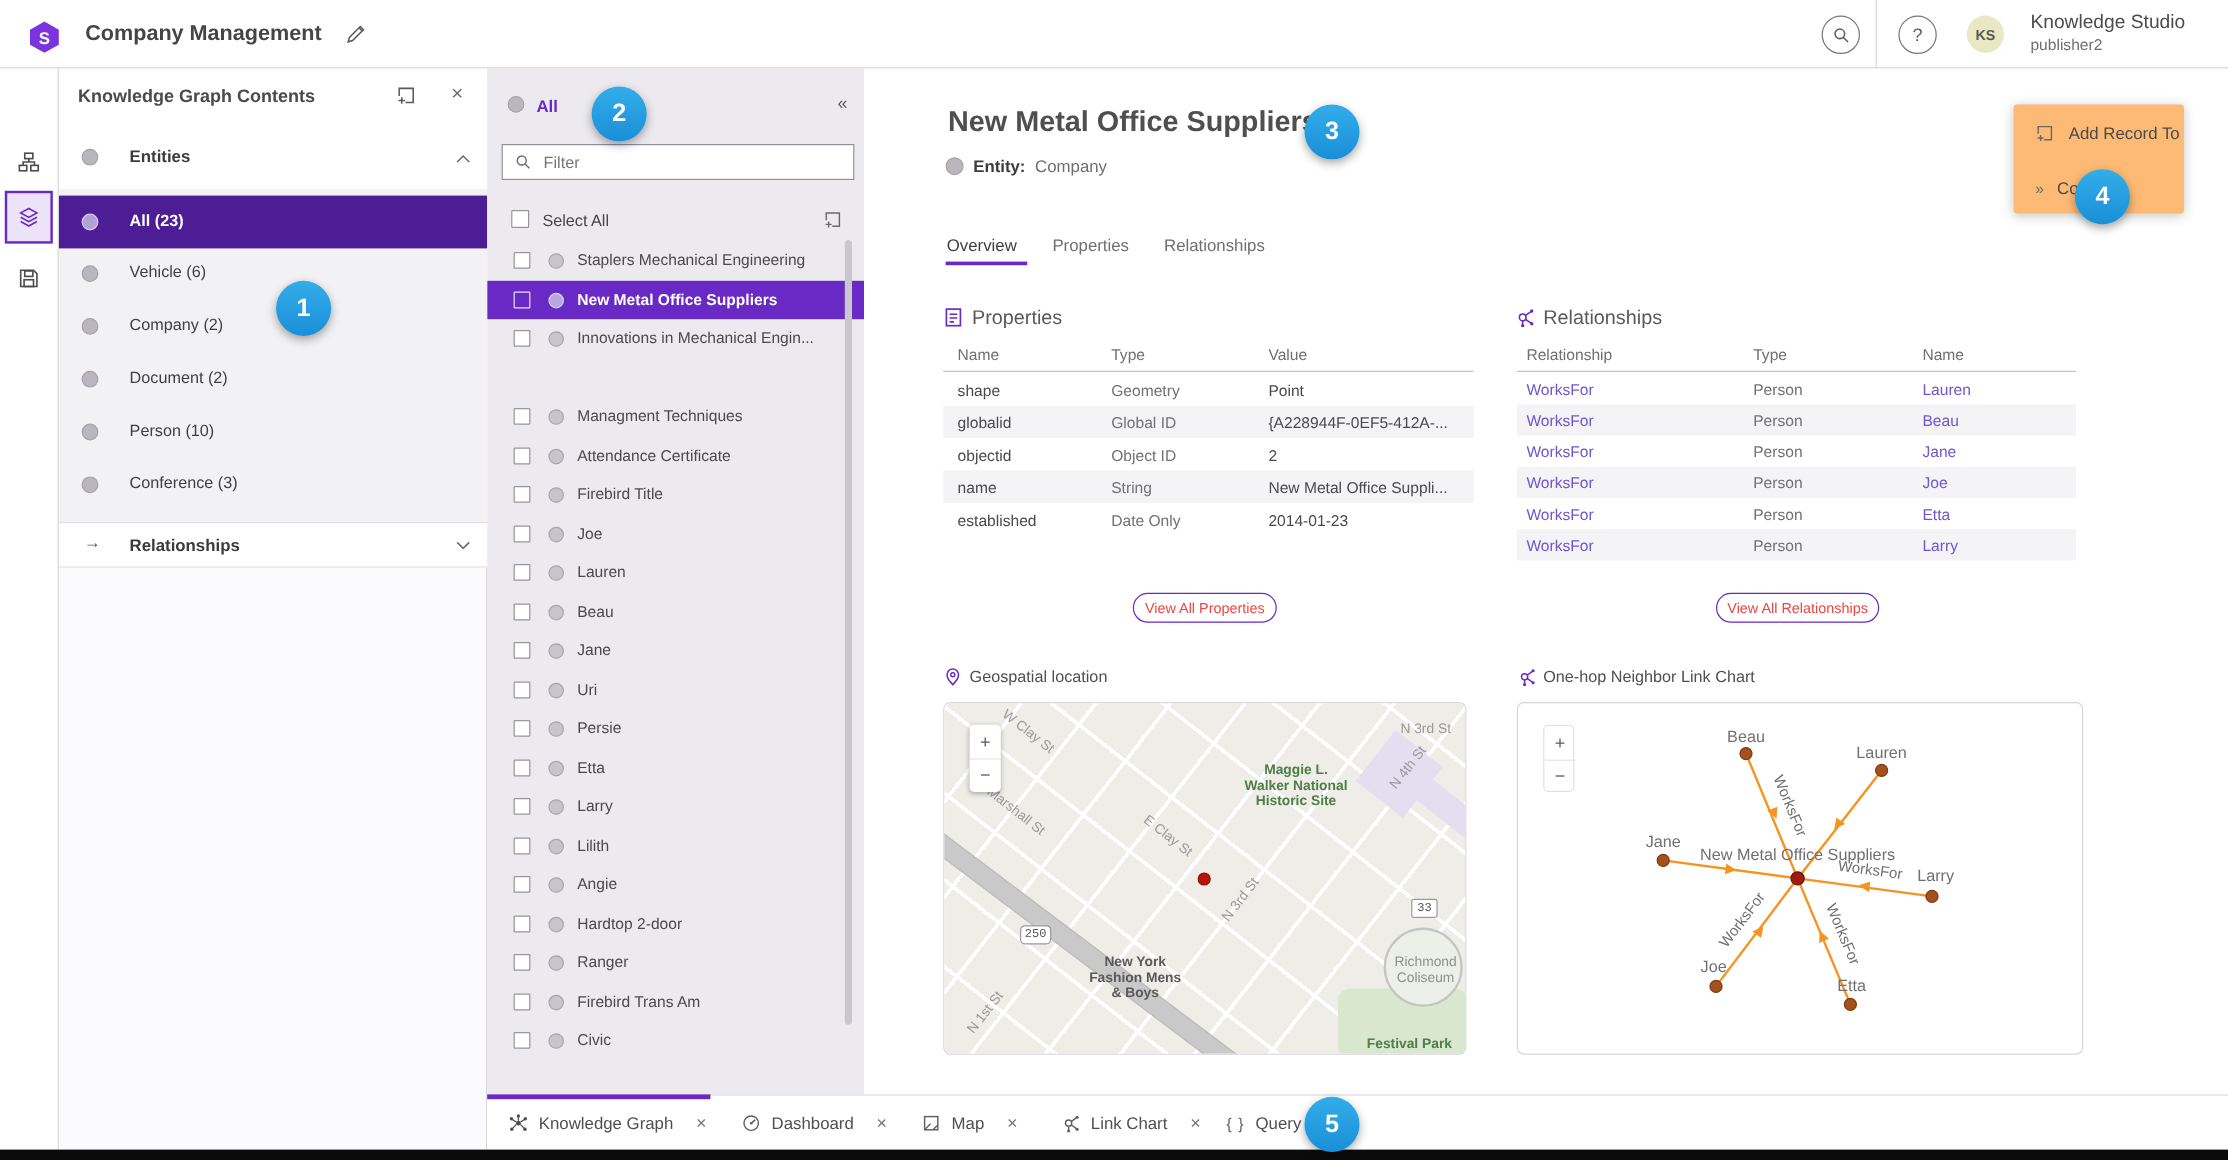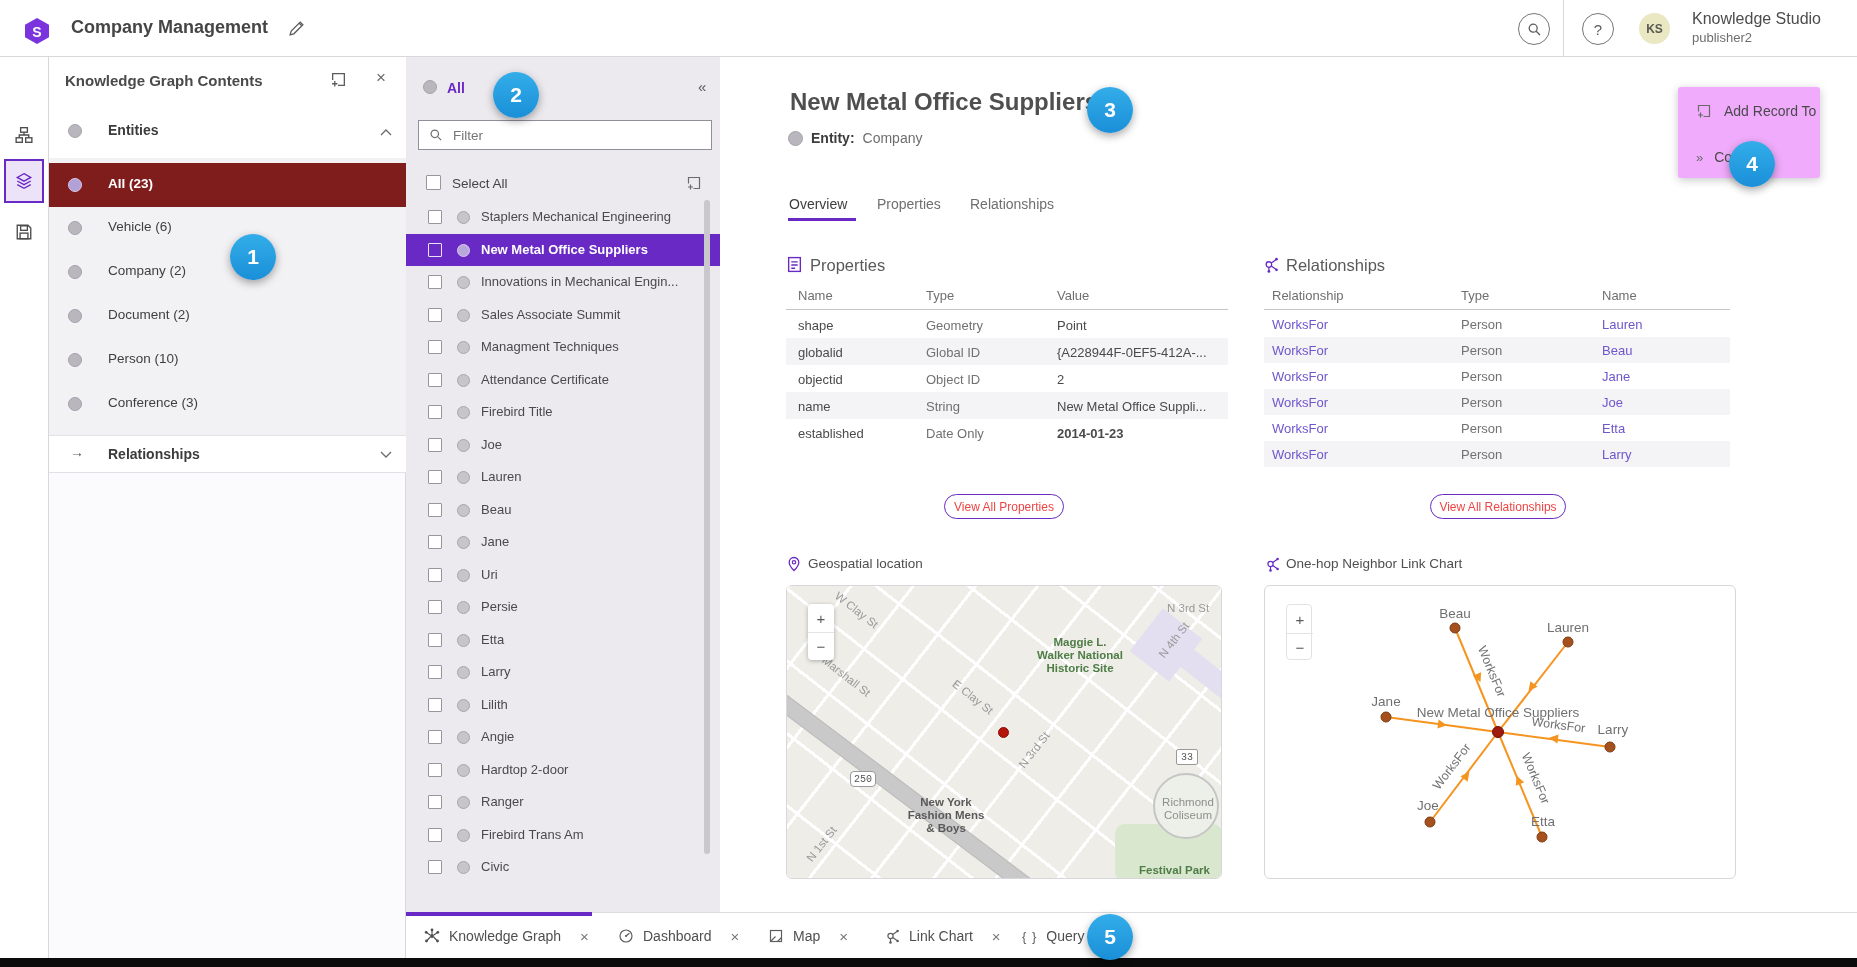--- a/index.html
+++ b/index.html
@@ -21,21 +21,21 @@
   .rail-ic{left:12px;width:24px;height:24px;display:flex;align-items:center;justify-content:center;}
   .rail-sel{left:4px;top:103px;width:40px;height:44px;background:#ece3f9;border:2px solid #6929c4;box-sizing:border-box;}
   
   .cpanel{left:48px;top:56px;width:358px;height:902px;background:#fbfbfd;border-right:1px solid #d8d7db;box-sizing:border-box;}
   .cp-hdr{left:0;top:0;width:358px;height:49px;background:#fff;border-bottom:1px solid #e6e5e9;}
   .cp-title{left:17px;top:16px;font-size:15px;font-weight:600;color:#4a4a4a;}
   .cp-entrow{left:0;top:49px;width:358px;height:53px;background:#fff;border-bottom:1px solid #e6e5e9;}
   .gray-circle{border-radius:50%;background:#b9b7bd;border:1px solid #a5a3ab;box-sizing:border-box;}
   .cp-list{left:0;top:102px;width:358px;height:277px;background:#f2f1f4;}
   .ent-row{left:0;width:358px;height:44px;}
-  .ent-row.sel{background:#7f1d1d;}
+  .ent-row.sel{background:#4c1d95;}
   .ent-lbl{left:60px;top:13px;font-size:13.5px;color:#3f3f3f;}
   .ent-row.sel .ent-lbl{color:#fff;font-weight:600;}
   .ent-circ{left:20px;top:15px;width:14px;height:14px;}
   .ent-row.sel .ent-circ{background:#b2a0d6;border-color:#d5c8ee;}
   .cp-relrow{left:0;top:379px;width:358px;height:38px;background:#fff;border-top:1px solid #e2e1e5;border-bottom:1px solid #e2e1e5;box-sizing:border-box;}
   
   .lpanel{left:406px;top:56px;width:314px;height:856px;background:#eceaef;overflow:hidden;}
   .lp-all{left:18px;top:24px;font-size:14px;font-weight:700;color:#6929c4;}
   .lp-collapse{left:292px;top:22px;font-size:15px;color:#5a5a5a;}
   .filter{left:12px;top:64px;width:294px;height:30px;background:#fff;border:1px solid #91909a;box-sizing:border-box;display:flex;align-items:center;}
@@ -78,21 +78,21 @@
   .mapgreen{color:#4e7d46;font-weight:700;font-size:11.5px;text-align:center;line-height:13px;white-space:nowrap;}
   .mappoi{color:#595959;font-weight:700;font-size:11.5px;text-align:center;line-height:13px;white-space:nowrap;}
   .shield{background:#fff;border:1px solid #9a9a9a;border-radius:2px;font-size:10px;color:#555;display:flex;align-items:center;justify-content:center;font-family:Liberation Mono, monospace;}
   
   .tabbar{left:406px;top:912px;width:1451px;height:46px;background:#fff;border-top:1px solid #dcdbe0;box-sizing:border-box;z-index:10;}
   .btab{top:0;height:46px;display:flex;align-items:center;gap:9px;color:#4f4f4f;font-size:14px;}
   .btab .x{color:#787878;font-size:15px;margin-left:10px;}
   .active-line{left:0;top:-1px;width:186px;height:4px;background:#6929c4;}
   .blackbar{left:0;top:958px;width:1857px;height:9px;background:#0b0b0b;z-index:30;}
   
-  .menu{left:1678px;top:87px;width:142px;height:91px;background:#f0abfc;border-radius:3px;box-shadow:0 2px 10px rgba(0,0,0,.22);z-index:40;}
+  .menu{left:1678px;top:87px;width:142px;height:91px;background:#fdba74;border-radius:3px;box-shadow:0 2px 10px rgba(0,0,0,.22);z-index:40;}
   .menu-item{left:0;width:142px;height:26px;display:flex;align-items:center;gap:12px;padding-left:18px;box-sizing:border-box;font-size:14px;color:#4a4a4a;}
   .badge{position:absolute;width:46px;height:46px;border-radius:50%;background:linear-gradient(180deg,#33ade9,#1a8fd8);color:#fff;font-weight:700;font-size:21px;display:flex;align-items:center;justify-content:center;box-shadow:0 3px 8px rgba(0,0,0,.35);z-index:60;}
 </style>
 </head>
 <body>
 
 <div class="stage">
 
   <div class="abs hdr">
     <svg class="abs logo" viewBox="0 0 28 28">
@@ -222,25 +222,20 @@
     <div class="abs li-row sel" style="top:178px;">
         <div class="abs chk li-chk"></div>
         <div class="abs li-circ"></div>
         <div class="abs li-lbl">New Metal Office Suppliers</div>
       </div>
     <div class="abs li-row" style="top:210px;">
         <div class="abs chk li-chk"></div>
         <div class="abs li-circ"></div>
         <div class="abs li-lbl">Innovations in Mechanical Engin...</div>
       </div>
-    <div class="abs li-row" style="top:243px;">
-        <div class="abs chk li-chk"></div>
-        <div class="abs li-circ"></div>
-        <div class="abs li-lbl">Sales Associate Summit</div>
-      </div>
     <div class="abs li-row" style="top:275px;">
         <div class="abs chk li-chk"></div>
         <div class="abs li-circ"></div>
         <div class="abs li-lbl">Managment Techniques</div>
       </div>
     <div class="abs li-row" style="top:308px;">
         <div class="abs chk li-chk"></div>
         <div class="abs li-circ"></div>
         <div class="abs li-lbl">Attendance Certificate</div>
       </div>
@@ -359,21 +354,21 @@
         <div class="abs td1" style="left:271px;top:7px;">2</div>
       </div>
     <div class="abs stripe" style="left:66px;top:336px;width:442px;height:27px;">
       <div class="abs td1" style="left:12px;top:7px;">name</div>
         <div class="abs td2" style="left:140px;top:7px;">String</div>
         <div class="abs td1" style="left:271px;top:7px;">New Metal Office Suppli...</div>
       </div>
     <div class="abs" style="left:66px;top:363px;width:442px;height:27px;">
       <div class="abs td1" style="left:12px;top:7px;">established</div>
         <div class="abs td2" style="left:140px;top:7px;">Date Only</div>
-        <div class="abs td1" style="left:271px;top:7px;font-weight:bold;">2014-01-23</div>
+        <div class="abs td1" style="left:271px;top:7px;">2014-01-23</div>
       </div>
     <button class="abs pill-btn" style="left:224px;top:438px;width:120px;">View All Properties</button>
 
     <svg class="abs" style="left:542px;top:200px;" width="17" height="17" viewBox="0 0 16 16">
       <circle cx="6.5" cy="8" r="2.6" fill="none" stroke="#6929c4" stroke-width="1.2"></circle>
         <path d="M8.8 6.5 L13 3.5 M8.8 9.5 L13 12.5 M6.5 10.6 V14" stroke="#6929c4" stroke-width="1.2"></path>
         <circle cx="13.6" cy="3" r="1.3" fill="#6929c4"></circle>
         <circle cx="13.6" cy="13" r="1.3" fill="#6929c4"></circle>
         <circle cx="6.5" cy="14.5" r="1.3" fill="#6929c4"></circle>
     </svg>

